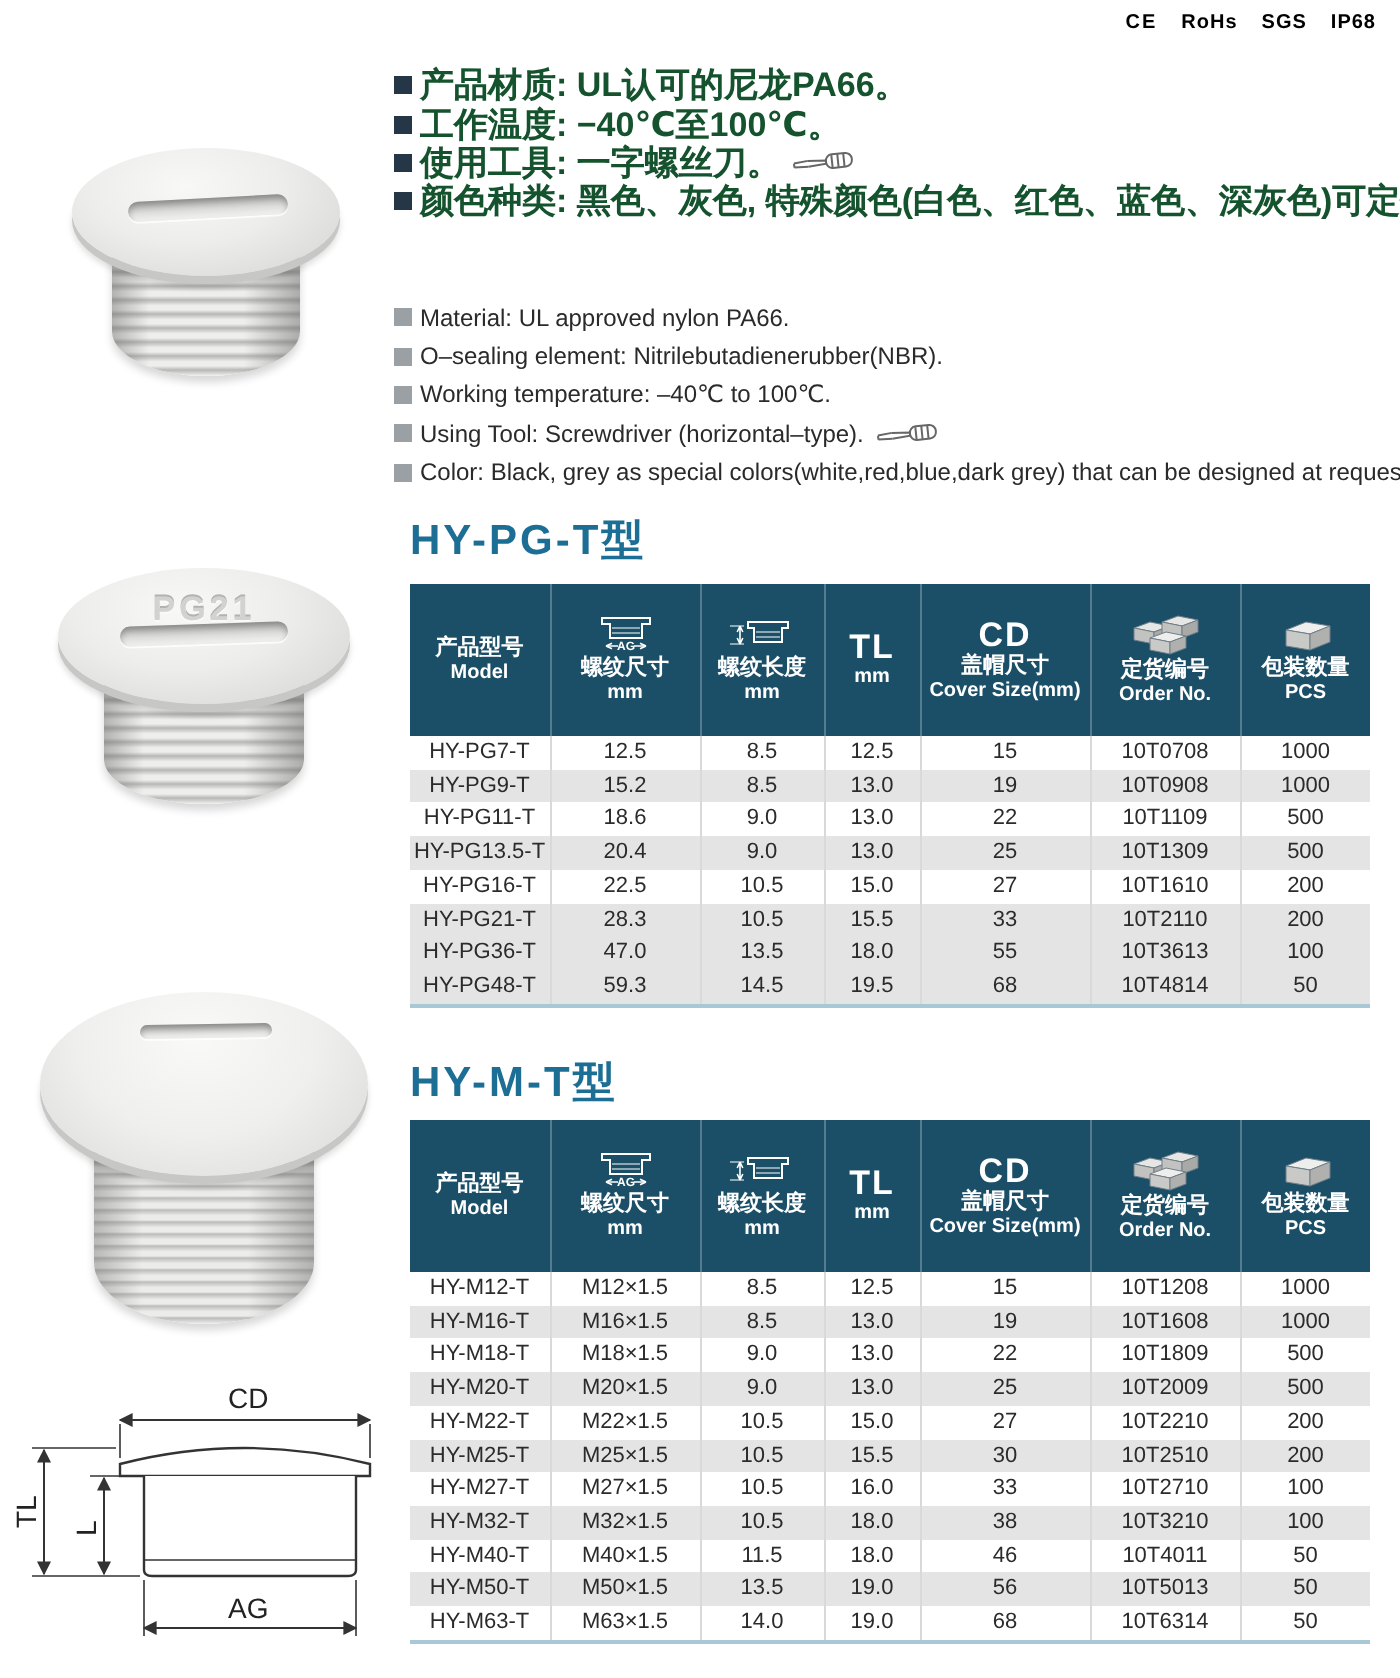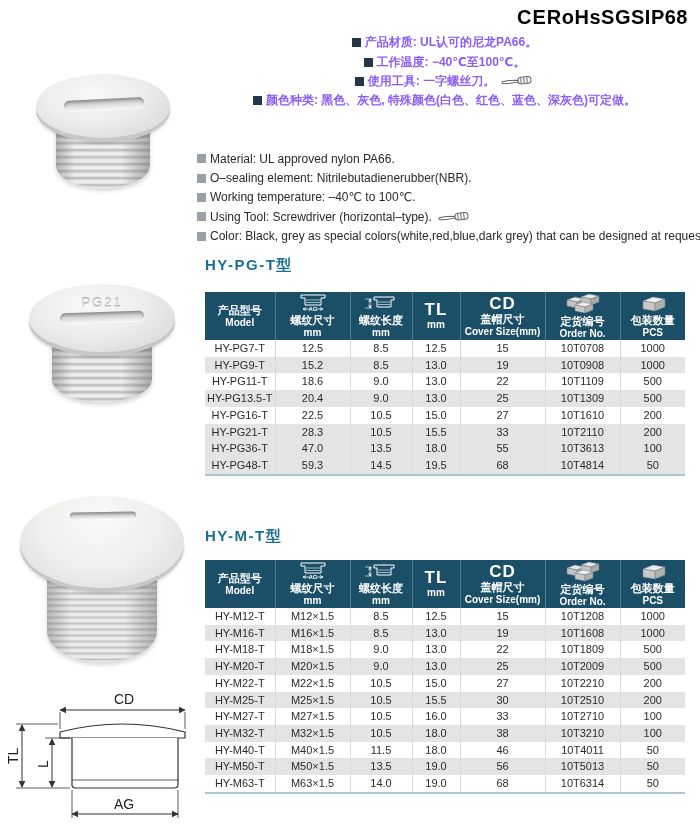--- a/index.html
+++ b/index.html
@@ -7,52 +7,52 @@
     --title:#1d6e94;
     --stripe:#e4e4e4;
     --table-border:#a9c8d5;
   }
   *{margin:0;padding:0;box-sizing:border-box;}
   html,body{background:#fff;}
   body{font-family:"Liberation Sans","DejaVu Sans",sans-serif;color:#222;}
   .page{position:relative;width:700px;height:839px;background:#fff;overflow:hidden;}
 
   
-  .certs{position:absolute;top:6px;right:12px;display:flex;align-items:baseline;
-         font-weight:bold;font-size:20px;color:#000;letter-spacing:0.5px;}
+  .certs{position:absolute;top:6px;right:12px;display:flex;gap:12px;align-items:baseline;
+         font-weight:bold;font-size:10px;color:#000;letter-spacing:0.5px;}
   .certs .ce-mark{font-weight:800;letter-spacing:1px;}
 
   
   .features{position:absolute;left:197px;list-style:none;width:495px;}
   .features li{display:flex;align-items:center;height:19.4px;white-space:nowrap;}
   .features .bullet{flex:0 0 9px;width:9px;height:9px;margin-right:4px;display:inline-block;}
   .features-cn{top:33px;}
-  .features-cn li{font-weight:bold;font-size:12px;color:#8b5cf6;justify-content:center;}
+  .features-cn li{font-weight:bold;font-size:17px;color:#14532d;}
   .features-cn .bullet{background:#253646;}
   .features-en{top:149px;}
   .features-en li{font-size:12px;color:#2a2a2a;}
   .features-en .bullet{background:#9aa0a4;}
   .screwdriver{margin-left:5px;flex:0 0 auto;}
 
   
   .plug{position:absolute;}
   .plug .body{position:absolute;
     background:
       linear-gradient(90deg, rgba(105,105,103,.45) 0%, rgba(255,255,255,0) 20%, rgba(255,255,255,0) 70%, rgba(105,105,103,.5) 100%),
       repeating-linear-gradient(180deg,#eeeeec 0px,#eeeeec 2px,#b7b7b5 4px,#f2f2f0 7px);
     border-radius:0 0 50% 50% / 0 0 32% 32%;
     box-shadow:0 3px 4px rgba(0,0,0,.16);}
   .plug .cap{position:absolute;border-radius:50%;
     background:radial-gradient(ellipse at 42% 30%,#f8f8f6 0%,#ededeb 45%,#dfdfdd 75%,#cdcdcb 100%);
     box-shadow:0 4px 0 #c7c7c5, 0 6px 3px rgba(0,0,0,.13);}
   .plug .slot{position:absolute;border-radius:6px;
     background:linear-gradient(180deg,#b6b6b4,#dededc 60%,#f3f3f1);
     box-shadow:inset 0 2px 3px rgba(0,0,0,.25), 0 1px 0 rgba(255,255,255,.8);}
-  .plug .emboss{position:absolute;width:100%;text-align:center;font-size:13px;letter-spacing:2px;
-    color:#d2d2d0;text-shadow:0 1px 0 #fafaf8,0 -1px 0 #b2b2b0;font-weight:normal;}
+  .plug .emboss{position:absolute;width:100%;text-align:center;font-size:17px;letter-spacing:2px;
+    color:#d2d2d0;text-shadow:0 1px 0 #fafaf8,0 -1px 0 #b2b2b0;font-weight:bold;}
 
   .plug1{left:33px;top:74px;width:140px;height:120px;}
   .plug1 .body{left:23px;top:44px;width:94px;height:70px;}
   .plug1 .cap{left:3px;top:0;width:134px;height:64px;}
   .plug1 .slot{left:28px;top:25px;width:80px;height:10px;transform:rotate(-3deg);}
 
   .plug2{left:27px;top:284px;width:150px;height:122px;}
   .plug2 .body{left:25px;top:48px;width:100px;height:70px;}
   .plug2 .cap{left:2px;top:0;width:146px;height:68px;}
   .plug2 .slot{left:31px;top:28px;width:84px;height:10px;transform:rotate(-2deg);}
@@ -65,31 +65,31 @@
       repeating-linear-gradient(180deg,#ececea 0px,#ececea 2px,#bcbcba 3px,#f0f0ee 6px);}
   .plug3 .cap{left:0;top:0;width:164px;height:92px;
     background:radial-gradient(ellipse at 48% 26%,#f9f9f7 0%,#efefed 50%,#e2e2e0 78%,#cfcfcd 100%);}
   .plug3 .slot{left:50px;top:16px;width:66px;height:7px;transform:rotate(-1deg);}
 
   
   .dimsvg{position:absolute;left:6px;top:678px;}
   .dimsvg text{font-family:"Liberation Sans","DejaVu Sans",sans-serif;font-size:14px;fill:#222;}
 
   
-  .section-title{position:absolute;left:205px;font-size:15px;font-weight:bold;
+  .section-title{position:absolute;left:205px;font-size:21px;font-weight:bold;
     color:var(--title);letter-spacing:1.5px;}
   .title-pg{top:256px;}
   .title-m{top:527px;}
 
   
   .table-wrap{position:absolute;left:205px;width:480px;}
   .table-pg{top:292px;}
   .table-m{top:560px;}
   table{width:100%;border-collapse:collapse;table-layout:fixed;}
-  thead th{background:var(--header-bg);color:#fff;vertical-align:middle;padding:0 0;height:46px;
+  thead th{background:var(--header-bg);color:#fff;vertical-align:middle;padding:14px 0;height:46px;
     border-left:1px solid rgba(255,255,255,.25);font-weight:bold;}
   thead th:first-child{border-left:none;}
   .h-cn{font-size:11px;line-height:13px;}
   .h-en{font-size:10px;font-weight:bold;line-height:12px;text-align:center;}
   .h-unit{font-size:10px;font-weight:bold;line-height:12px;}
   .h-big{font-size:17px;font-weight:bold;line-height:18px;letter-spacing:1px;}
   .h-icon{display:block;margin:0 auto 1px auto;}
   tbody td{text-align:center;font-size:11px;color:#2b2b2b;height:16.7px;padding:0;
     border-left:1px solid #d9d9d9;line-height:16.7px;white-space:nowrap;}
   tbody td:first-child{border-left:none;}

